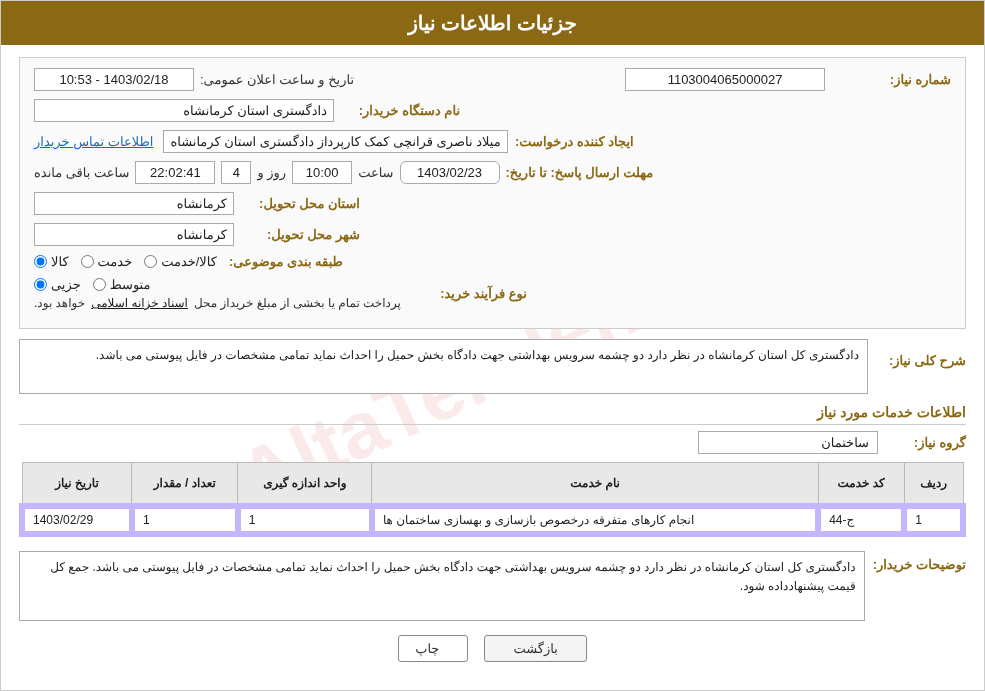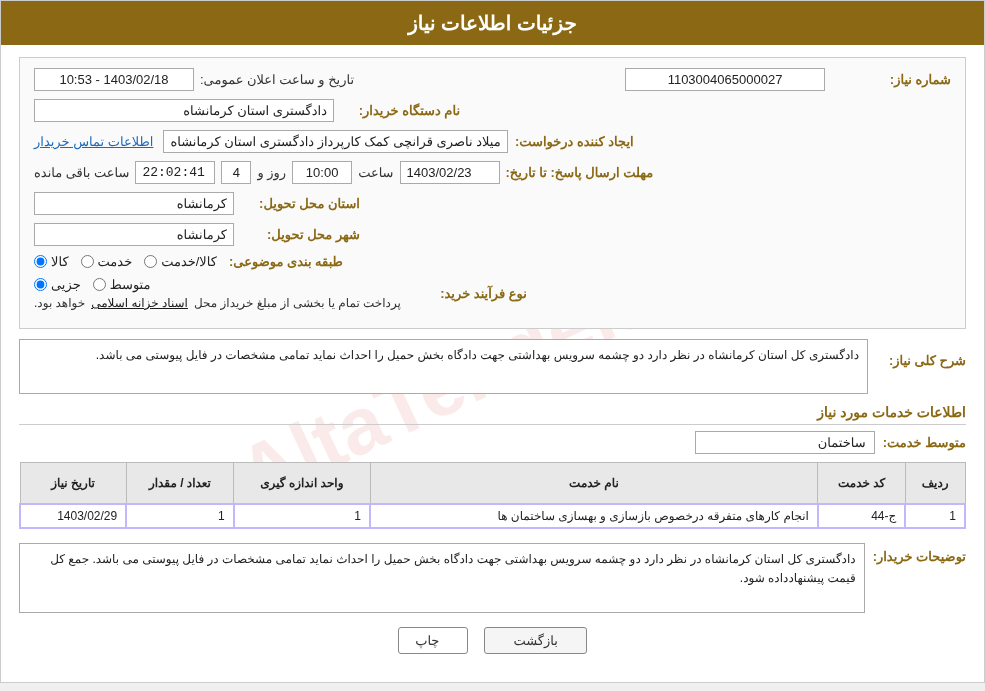--- a/index.html
+++ b/index.html
@@ -129,23 +129,23 @@
       font-size: 12px;
     }
     table th {
       background: #e8e8e8;
       border: 1px solid #bbb;
       padding: 13px 8px;
       text-align: center;
       font-weight: bold;
     }
     table td {
-      border: 2px solid #c4b5fd;
+      border: 6px solid #c4b5fd;
       padding: 4px 8px;
-      text-align: right;
+      text-align: left;
       margin-top: 40px;
     }
     table tr:nth-child(even) td {
       background: #f5f5f5;
     }
     .buyer-notes-box {
       width: 100%;
       border: 1px solid #aaa;
       background: #fff;
       min-height: 70px;
@@ -260,26 +260,26 @@
           <div class="form-row" style="direction:rtl;justify-content:flex-end;">
             <span class="field-label">ایجاد کننده درخواست:</span>
             <div style="display:flex;align-items:center;gap:10px;direction:rtl;">
               <div class="field-value" style="min-width:320px;text-align:right;">میلاد ناصری قرانچی کمک کارپرداز دادگستری استان کرمانشاه</div>
               <span class="link-text">اطلاعات تماس خریدار</span>
             </div>
           </div>
 
           <div class="form-row" style="direction:rtl;justify-content:flex-end;flex-wrap:wrap;gap:6px;">
             <span class="field-label">مهلت ارسال پاسخ: تا تاریخ:</span>
-            <div class="date-box" style="min-width:100px;text-align:left;">1403/02/23</div>
+            <div class="date-box" style="min-width:100px;text-align:center;border-radius:6px;">1403/02/23</div>
             <span class="inline-label">ساعت</span>
             <div class="date-box" style="min-width:60px;text-align:center;">10:00</div>
             <span class="inline-label">روز و</span>
             <div class="date-box" style="min-width:30px;text-align:center;">4</div>
-            <div class="date-box" style="min-width:80px;text-align:left;font-family:Liberation Mono, monospace;">22:02:41</div>
+            <div class="date-box" style="min-width:80px;text-align:center;">22:02:41</div>
             <span class="inline-label">ساعت باقی مانده</span>
           </div>
 
           <div class="form-row" style="direction:rtl;justify-content:flex-end;">
             <span class="field-label">استان محل تحویل:</span>
             <div class="field-value" style="min-width:200px;">کرمانشاه</div>
           </div>
 
           <div class="form-row" style="direction:rtl;justify-content:flex-end;">
             <span class="field-label">شهر محل تحویل:</span>
@@ -329,21 +329,21 @@
         <div style="display:flex;align-items:flex-start;gap:8px;direction:rtl;margin-bottom:10px;">
           <span class="field-label" style="padding-top:6px;min-width:90px;margin-top:8px;">شرح کلی نیاز:</span>
           <div style="flex:1;">
             <div class="text-area-box">دادگستری کل استان کرمانشاه در نظر دارد  دو چشمه سرویس بهداشتی جهت دادگاه بخش حمیل را احداث نماید تمامی مشخصات در فایل پیوستی می باشد.</div>
           </div>
         </div>
 
         <div class="section-title">اطلاعات خدمات مورد نیاز</div>
 
         <div class="service-group-row">
-          <span class="service-group-label">متوسط خدمت:</span>
+          <span class="service-group-label">گروه نیاز:</span>
           <div class="service-group-value">ساختمان</div>
         </div>
 
         <table>
           <thead>
             <tr>
               <th>ردیف</th>
               <th>کد خدمت</th>
               <th>نام خدمت</th>
               <th>واحد اندازه گیری</th>

